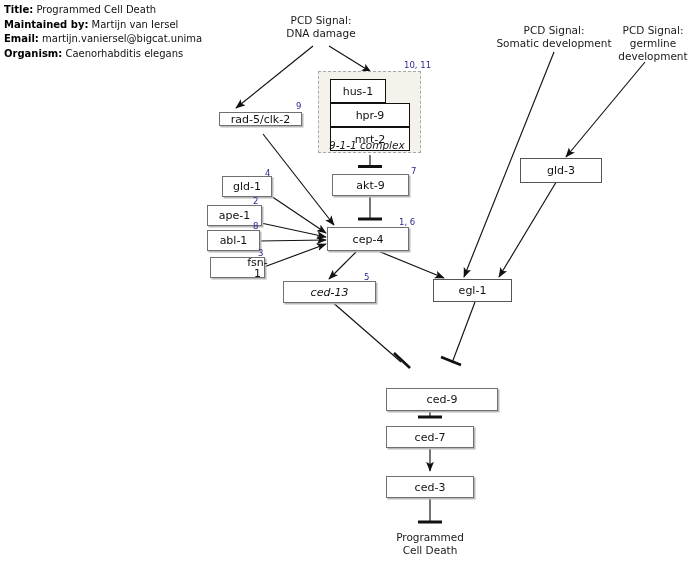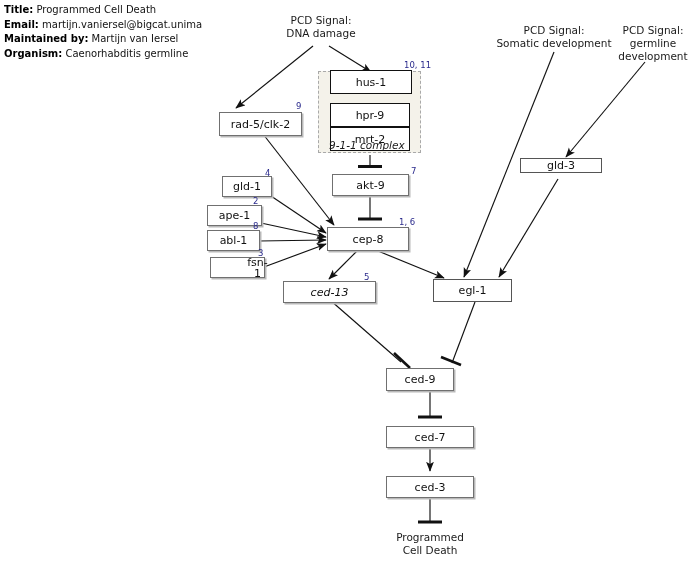--- a/index.html
+++ b/index.html
@@ -119,30 +119,30 @@
 <body>
 
 <div id="canvas">
 
   <div id="meta">
     <span class="meta-row">
       <span class="meta-key">Title:</span>
       <span class="meta-val">Programmed Cell Death</span>
     </span>
     <span class="meta-row">
+      <span class="meta-key">Maintained by:</span>
+      <span class="meta-val">Martijn van Iersel</span>
+    </span>
+    <span class="meta-row">
       <span class="meta-key">Email:</span>
       <span class="meta-val">martijn.vaniersel@bigcat.unima</span>
     </span>
     <span class="meta-row">
-      <span class="meta-key">Maintained by:</span>
-      <span class="meta-val">Martijn van Iersel</span>
-    </span>
-    <span class="meta-row">
       <span class="meta-key">Organism:</span>
-      <span class="meta-val">Caenorhabditis germline</span>
+      <span class="meta-val">Caenorhabditis elegans</span>
     </span>
   </div>
 
   <svg id="edges" viewBox="0 0 699 580" width="699" height="580" xmlns="http://www.w3.org/2000/svg">
     <defs>
       <marker id="ah" markerWidth="11" markerHeight="11" refX="9.2" refY="4" orient="auto" markerUnits="userSpaceOnUse">
         <path d="M0,0.1 L10,4 L0,7.9 L2.3,4 Z" fill="#111111"></path>
       </marker>
     </defs>
     <g stroke="#111111" stroke-width="1.15" fill="none">
@@ -198,42 +198,42 @@
   <div class="freetext" style="left:481px; top:24px; width:146px;">PCD Signal:
 Somatic development</div>
   <div class="freetext" style="left:608px; top:24px; width:90px;">PCD Signal:
 germline
 development</div>
 
   <div class="groupbox" style="left:318px; top:71px; width:103px; height:82px;"></div>
   <div class="group-label" style="left:329px; top:139px;">9-1-1 complex</div>
   <div class="refnum" style="left:404px; top:60px;text-align:right;">10, 11</div>
 
-  <div class="node stacked" style="left:330px; top:70px; width:82px; height:24px;">
+  <div class="node stacked" style="left:330px; top:79px; width:56px; height:24px;">
     <span>hus-1</span>
   </div>
   <div class="node stacked" style="left:330px; top:103px; width:80px; height:24px;">
     <span>hpr-9</span>
   </div>
   <div class="node stacked" style="left:330px; top:127px; width:80px; height:24px;">
     <span>mrt-2</span>
   </div>
 
-  <div class="node" style="left:219px; top:112px; width:83px; height:24px;">
+  <div class="node" style="left:219px; top:112px; width:83px; height:14px;">
     <span>rad-5/clk-2</span>
   </div>
   <div class="refnum" style="left:296px; top:101px;">9</div>
 
   <div class="node" style="left:332px; top:174px; width:77px; height:22px;">
     <span>akt-9</span>
   </div>
   <div class="refnum" style="left:411px; top:166px;">7</div>
 
   <div class="node" style="left:327px; top:227px; width:82px; height:24px;">
-    <span>cep-8</span>
+    <span>cep-4</span>
   </div>
   <div class="refnum" style="left:399px; top:217px;">1, 6</div>
 
   <div class="node" style="left:222px; top:176px; width:50px; height:21px;">
     <span>gld-1</span>
   </div>
   <div class="refnum" style="left:265px; top:168px;">4</div>
 
   <div class="node" style="left:207px; top:205px; width:55px; height:21px;">
     <span>ape-1</span>
@@ -248,29 +248,29 @@
   <div class="node" style="left:210px; top:257px; width:55px; height:21px;padding-left:40px;">
     <span>fsn-1</span>
   </div>
   <div class="refnum" style="left:258px; top:248px;">3</div>
 
   <div class="node" style="left:283px; top:281px; width:93px; height:22px;font-style:italic;">
     <span>ced-13</span>
   </div>
   <div class="refnum" style="left:364px; top:272px;">5</div>
 
-  <div class="node flat" style="left:520px; top:158px; width:82px; height:15px;">
+  <div class="node flat" style="left:520px; top:158px; width:82px; height:25px;">
     <span>gld-3</span>
   </div>
 
   <div class="node flat" style="left:433px; top:279px; width:79px; height:23px;">
     <span>egl-1</span>
   </div>
 
-  <div class="node" style="left:386px; top:368px; width:68px; height:23px;">
+  <div class="node" style="left:386px; top:388px; width:112px; height:23px;">
     <span>ced-9</span>
   </div>
 
   <div class="node" style="left:386px; top:426px; width:88px; height:22px;">
     <span>ced-7</span>
   </div>
 
   <div class="node" style="left:386px; top:476px; width:88px; height:22px;">
     <span>ced-3</span>
   </div>

